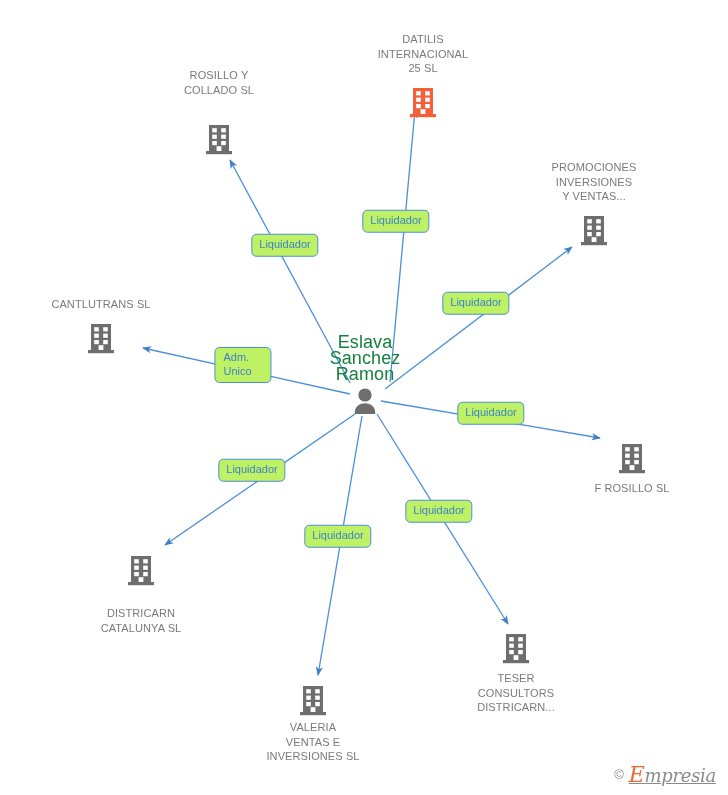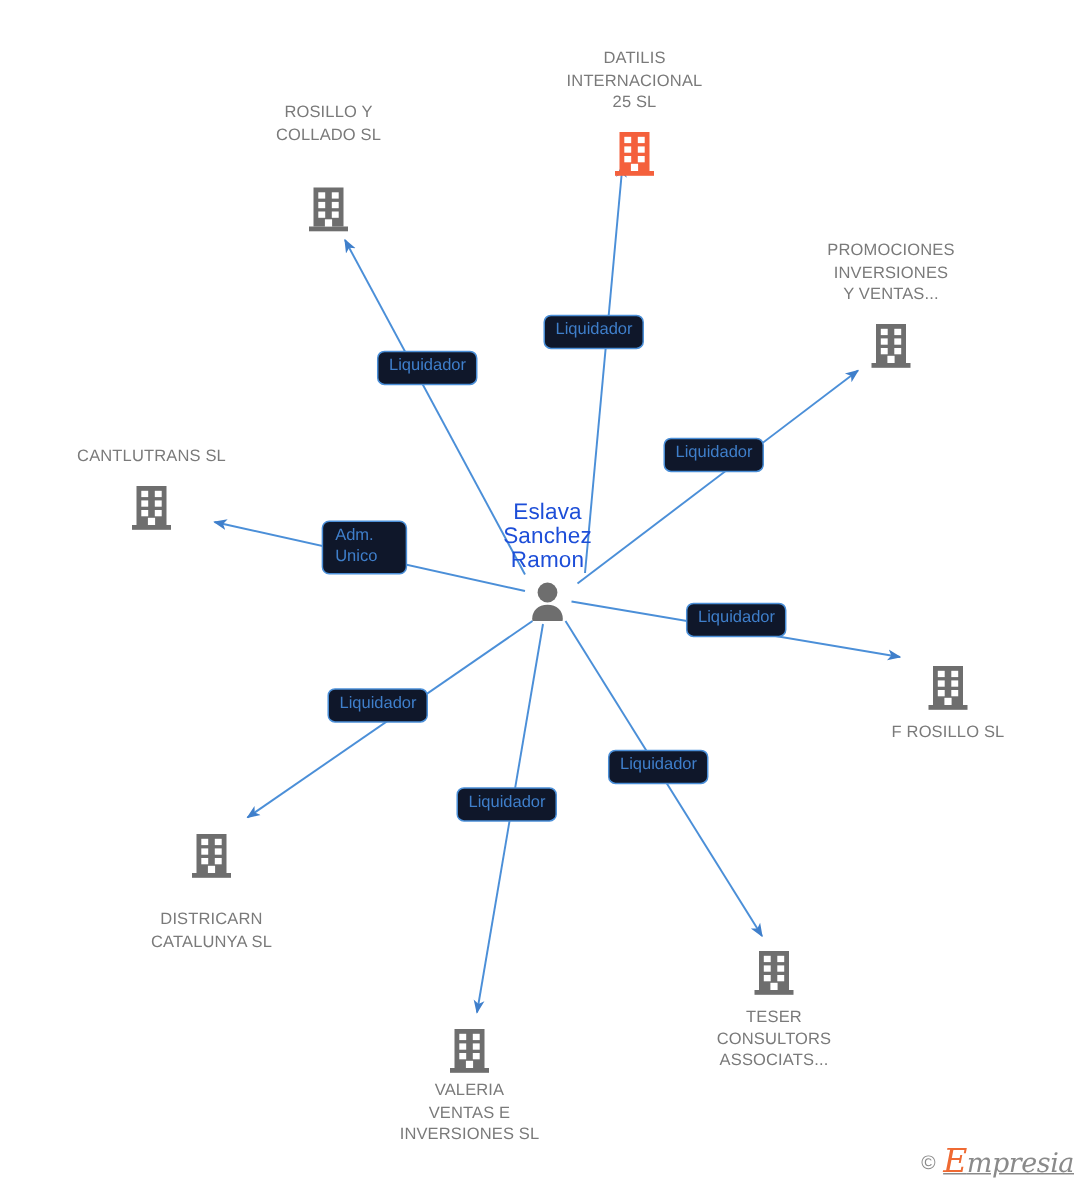--- a/index.html
+++ b/index.html
@@ -28,36 +28,36 @@
     pointer-events: auto;
   }
   .node-label {
     font-size: 11px;
     line-height: 14.5px;
     color: #7a7a7a;
     letter-spacing: 0.1px;
     white-space: pre-line;
   }
   .node-label.person {
-    font-size: 15px;
+    font-size: 18px;
     line-height: 16px;
-    color: #1d4ed8;
+    color: #15803d;
   }
   .node-icon {
     display: flex;
     justify-content: center;
     align-items: flex-end;
     height: 34px;
   }
   .node-icon svg { display: block; }
 
   .edge-label {
     position: absolute;
     transform: translate(-50%, -50%);
-    background: #0f172a;
+    background: #bef264;
     border: 1.3px solid #4b8fd8;
     border-radius: 5px;
     color: #3f7fcb;
     font-size: 11px;
     line-height: 13.5px;
     padding: 3px 7px 4px 7px;
     white-space: pre-line;
     text-align: center;
     box-sizing: border-box;
   }
@@ -238,21 +238,21 @@
           <rect x="16.2" y="11.6" width="4.6" height="4.2" fill="#ffffff"></rect>
           <rect x="7.2" y="18" width="4.6" height="4.2" fill="#ffffff"></rect>
           <rect x="16.2" y="18" width="4.6" height="4.2" fill="#ffffff"></rect>
           <rect x="11.6" y="23.2" width="4.8" height="4.8" fill="#ffffff"></rect>
         </svg>
       </div>
     </div>
     <div class="node" style="left: 516px; top: 671px;">
       <div class="node-label">TESER
 CONSULTORS
-ASSOCIATS...</div>
+DISTRICARN...</div>
     </div>
     <div class="node node-icon-wrap" style="left: 313px; top: 682px;">
       <div class="node-icon">
         <svg width="28" height="32" viewBox="0 0 28 32">
           <rect x="4" y="2" width="20" height="26" fill="#6e6e6e"></rect>
           <rect x="1" y="28" width="26" height="3.2" fill="#6e6e6e"></rect>
           <rect x="7.2" y="5.2" width="4.6" height="4.2" fill="#ffffff"></rect>
           <rect x="16.2" y="5.2" width="4.6" height="4.2" fill="#ffffff"></rect>
           <rect x="7.2" y="11.6" width="4.6" height="4.2" fill="#ffffff"></rect>
           <rect x="16.2" y="11.6" width="4.6" height="4.2" fill="#ffffff"></rect>

